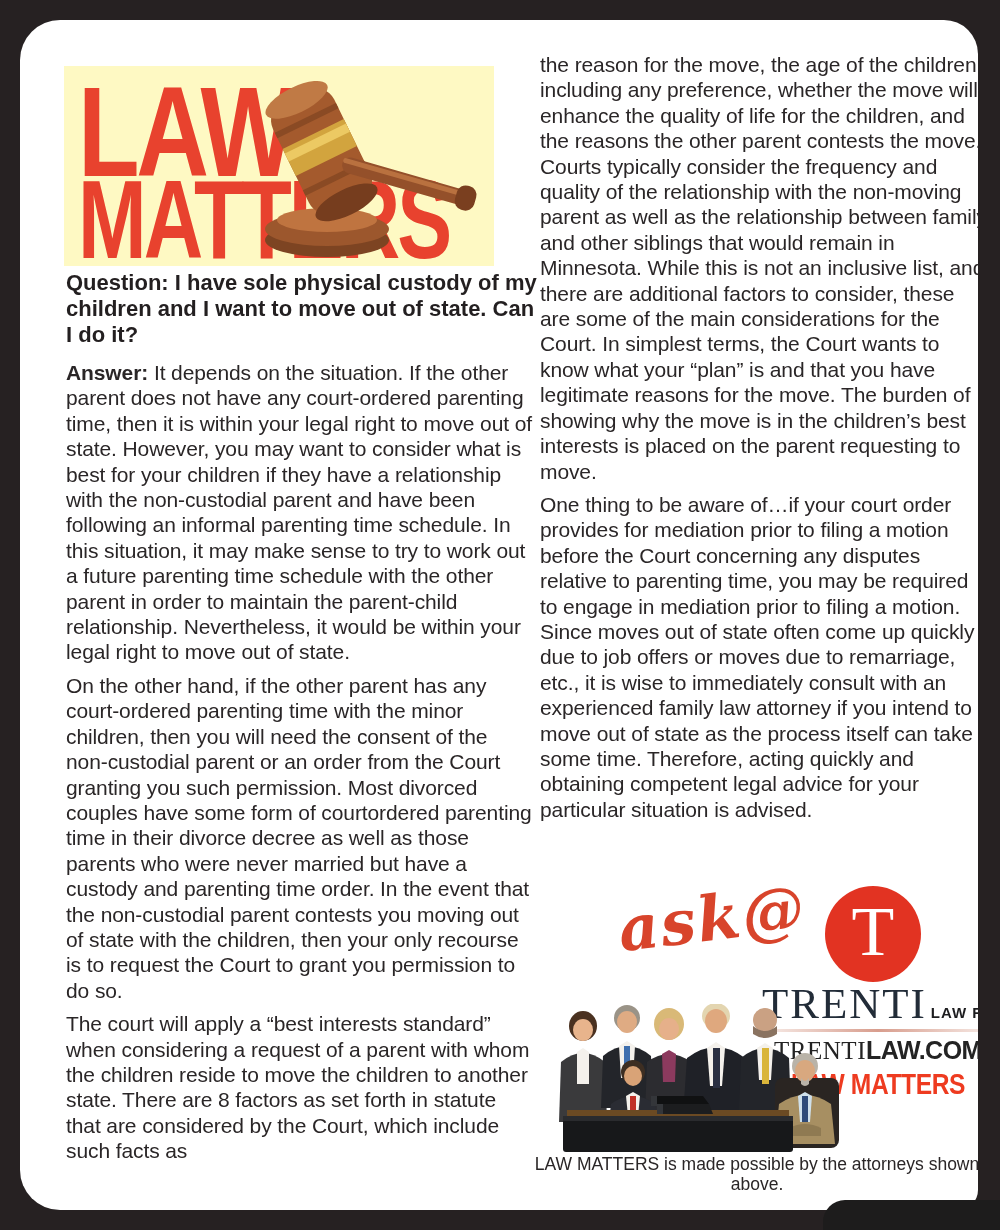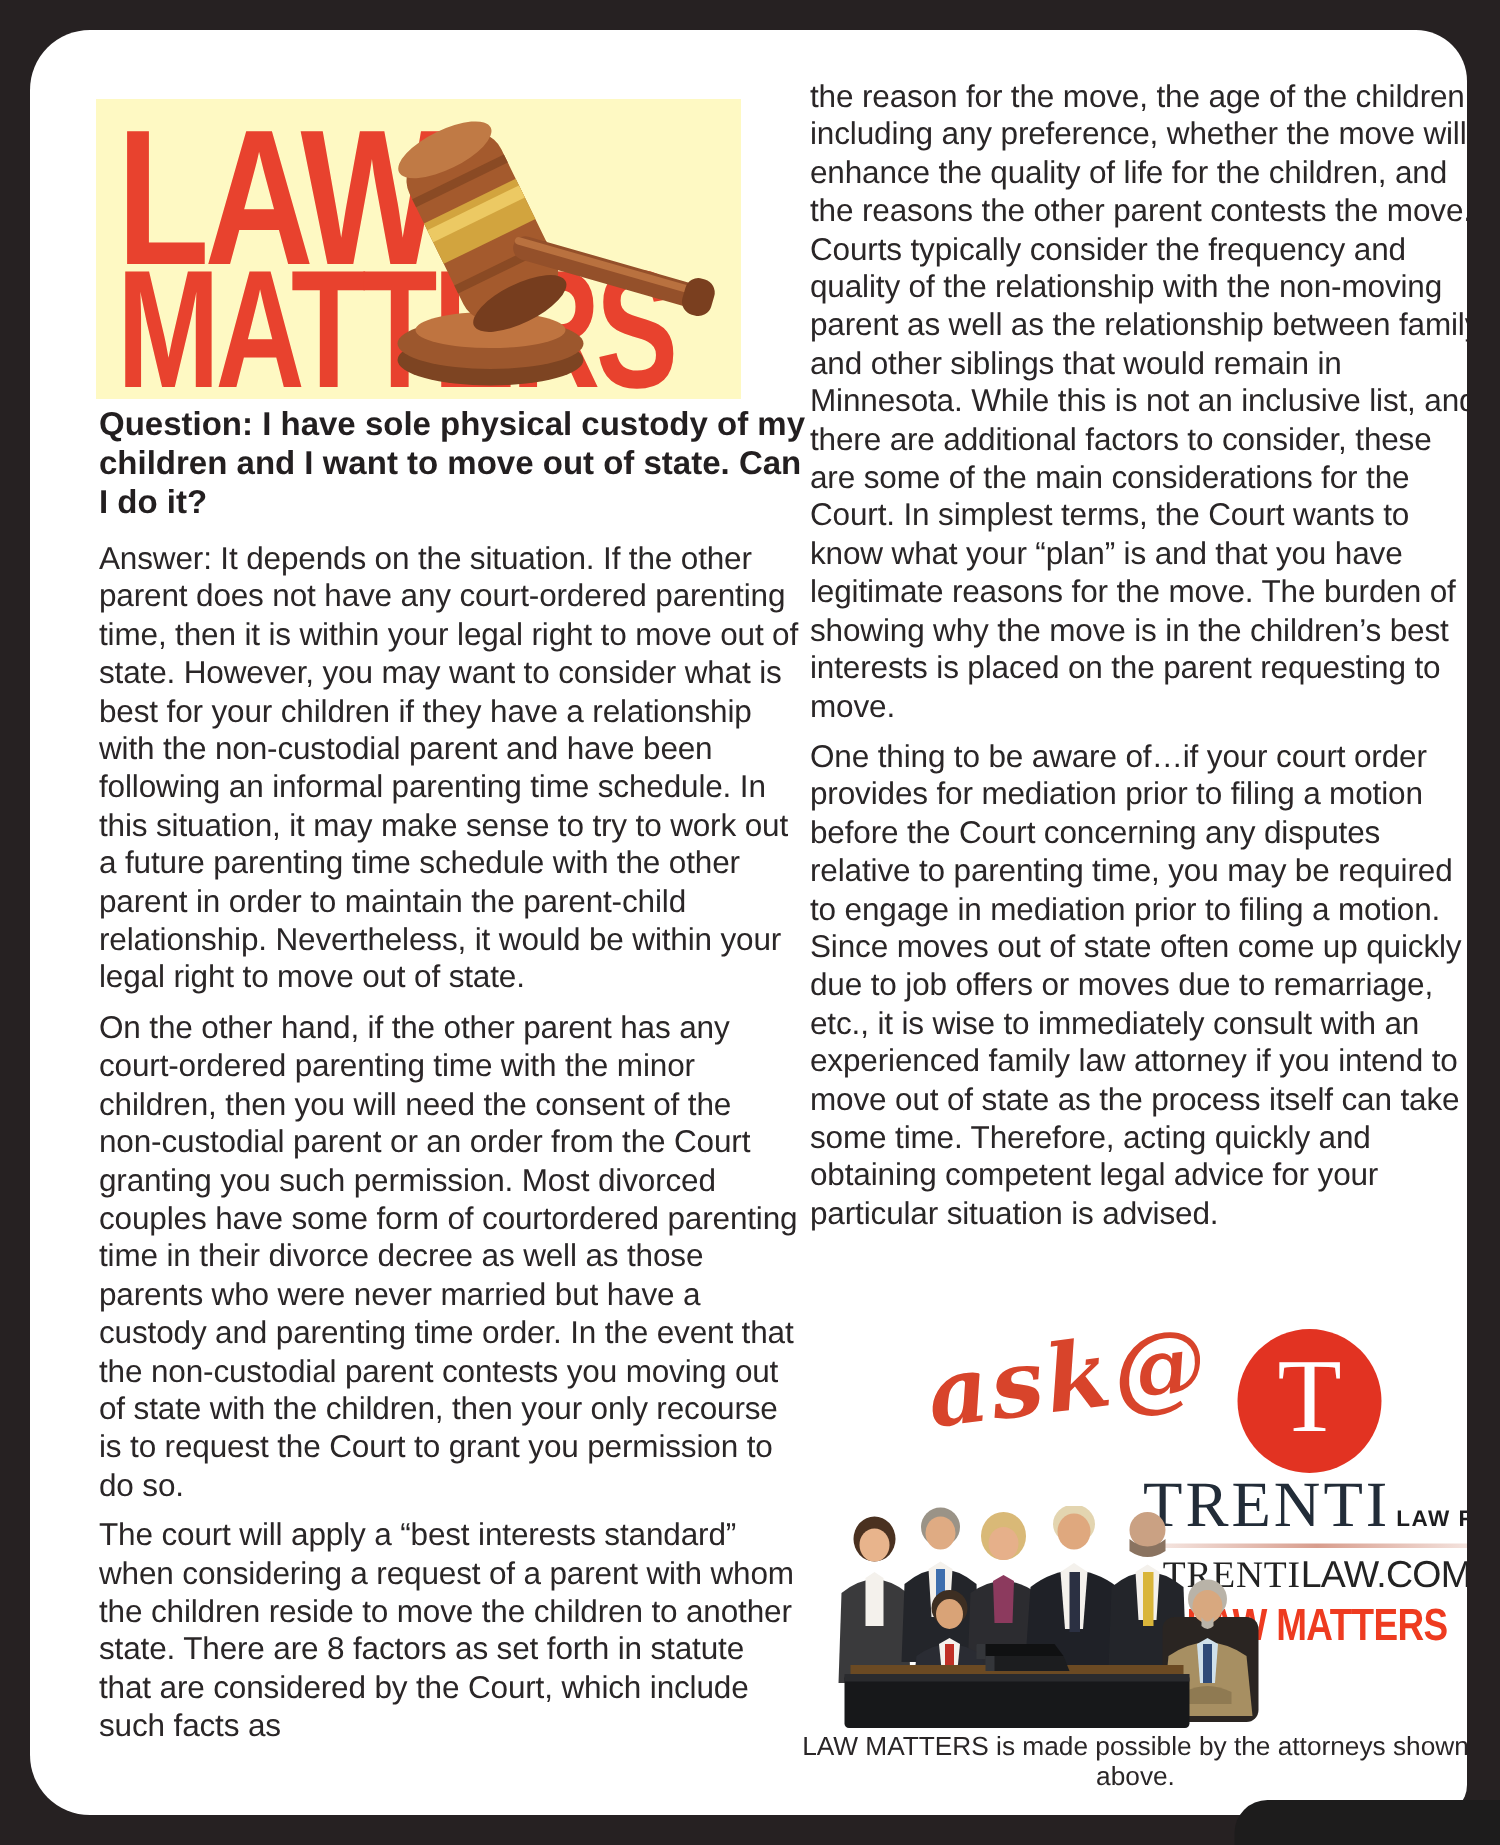--- a/index.html
+++ b/index.html
@@ -33,21 +33,21 @@
   .question{
     position:absolute;left:46px;top:250px;width:478px;
     font-size:22px;font-weight:bold;color:#231f20;line-height:25.8px;
   }
   .leftcol{position:absolute;left:46px;top:340px;width:468px;}
   .rightcol{position:absolute;left:520px;top:32px;width:450px;}
   .body-p{
     font-size:21px;color:#2a2627;line-height:25.4px;
     margin:0 0 8px 0;letter-spacing:-0.1px;
   }
-  .body-p .b{font-weight:normal;}
+  .body-p .b{font-weight:bold;}
   
   .ask{
     position:absolute;left:598px;top:862px;
     font-family:"DejaVu Serif","Liberation Serif",serif;
     font-style:italic;font-weight:bold;
     font-size:62px;color:#d8442b;
     transform:rotate(-7deg);
     letter-spacing:2px;
   }
   .tcircle{
@@ -66,21 +66,21 @@
     display:inline-block;
   }
   .trenti-firm{
     font-size:15px;font-weight:bold;color:#1d1d1f;letter-spacing:1px;
     display:inline-block;margin-left:4px;
   }
   .trenti-rule{height:3px;margin:4px 2px 5px 2px;
     background:linear-gradient(90deg,#f7ece8,#d89d8d,#f7ece8);}
   .trenti-site{font-size:25px;color:#232323;line-height:1.1;}
   .trenti-site .serif{font-family:"Liberation Serif","DejaVu Serif",serif;letter-spacing:.5px;}
-  .trenti-site .bold{font-weight:normal;letter-spacing:-0.5px;}
+  .trenti-site .bold{font-weight:bold;letter-spacing:-0.5px;}
   .trenti-lm{
     font-size:30px;font-weight:bold;color:#ee3b20;
     transform:scaleX(.82);transform-origin:center;
     letter-spacing:-0.5px;margin-top:4px;line-height:1;
   }
   .photo{position:absolute;left:533px;top:984px;}
   
   .disclaimer{
     position:absolute;left:494px;top:1135px;width:486px;
     text-align:center;font-size:17.5px;color:#2a2627;line-height:19.8px;

